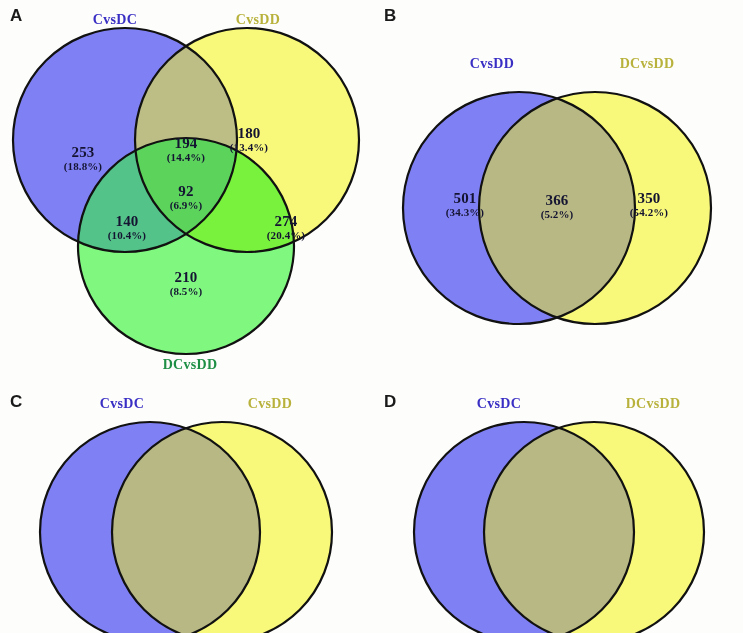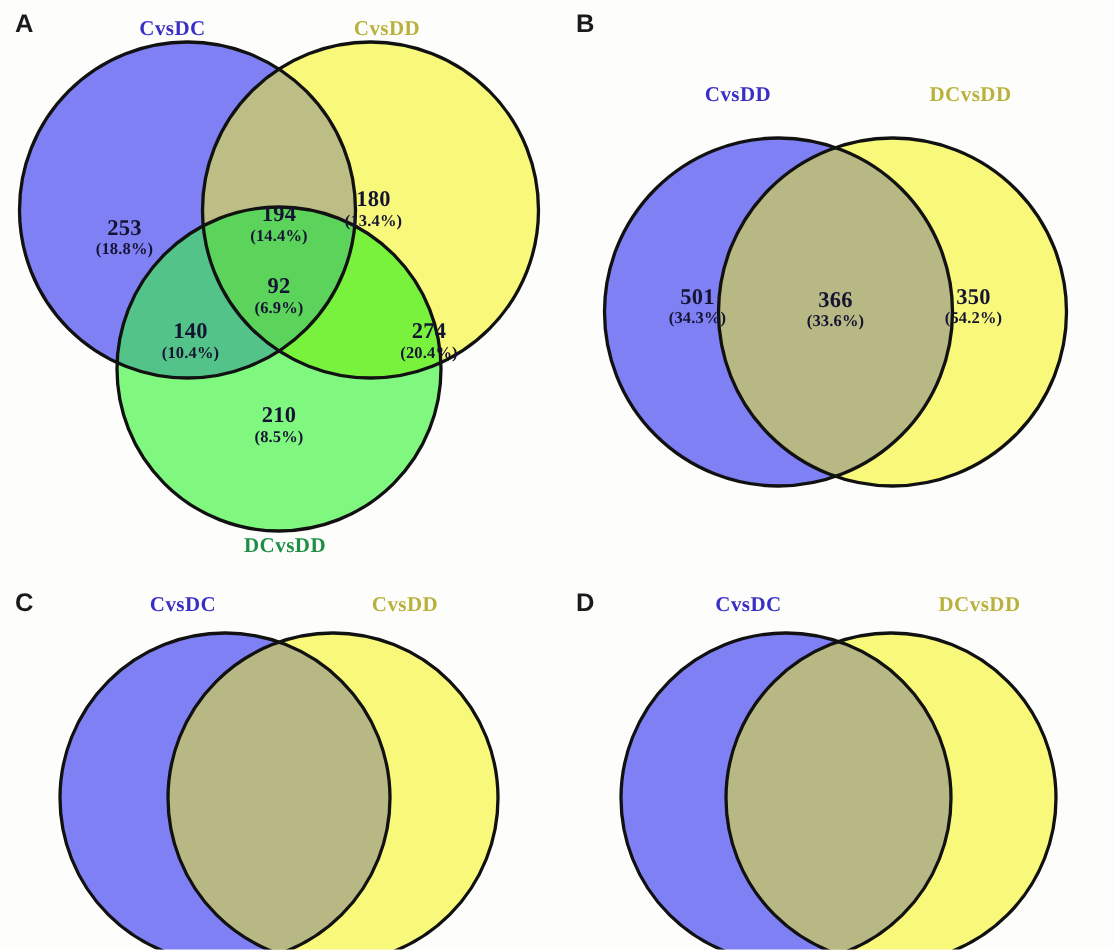--- a/index.html
+++ b/index.html
@@ -173,21 +173,21 @@
       <circle cx="147" cy="124" r="116" fill="none" stroke="#111111" stroke-width="2.2"></circle>
       <circle cx="223" cy="124" r="116" fill="none" stroke="#111111" stroke-width="2.2"></circle>
     </svg>
 
     <div class="region" style="left:93px; top:205px;">
       <span class="count">501</span>
       <span class="pct">(34.3%)</span>
     </div>
     <div class="region" style="left:185px; top:207px;">
       <span class="count">366</span>
-      <span class="pct">(33.6%)</span>
+      <span class="pct">(5.2%)</span>
     </div>
     <div class="region" style="left:277px; top:205px;">
       <span class="count">350</span>
       <span class="pct">(54.2%)</span>
     </div>
   </div>
 
   <div class="panel" style="left:0px; top:378px; width:372px; height:255px;">
     <div class="panel-letter" style="left:10px; top:14px;">C</div>
 

